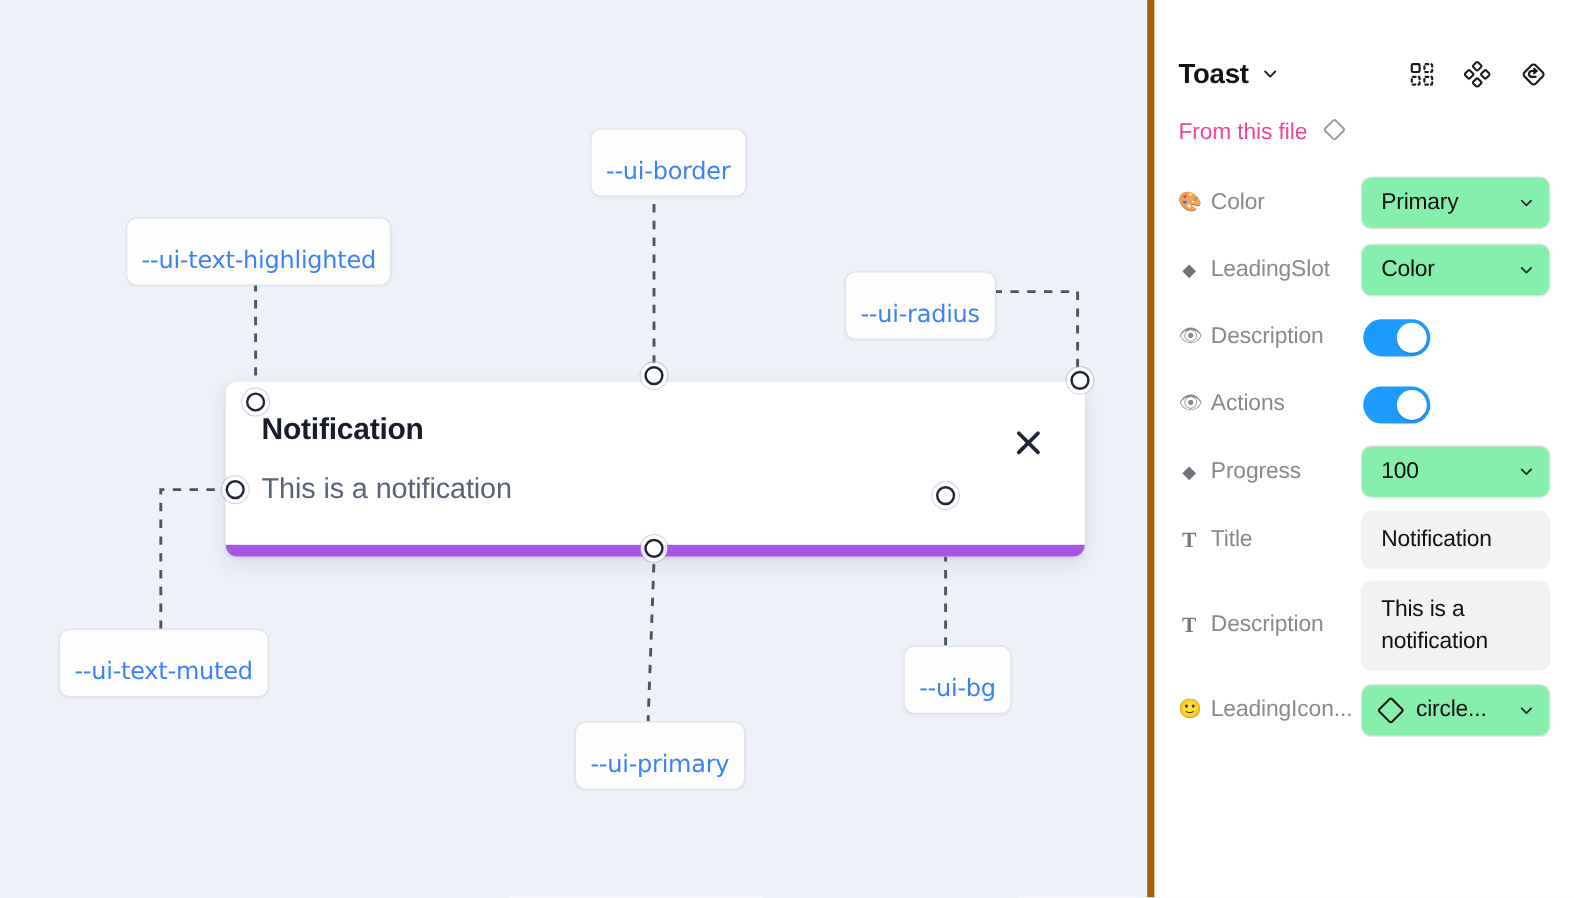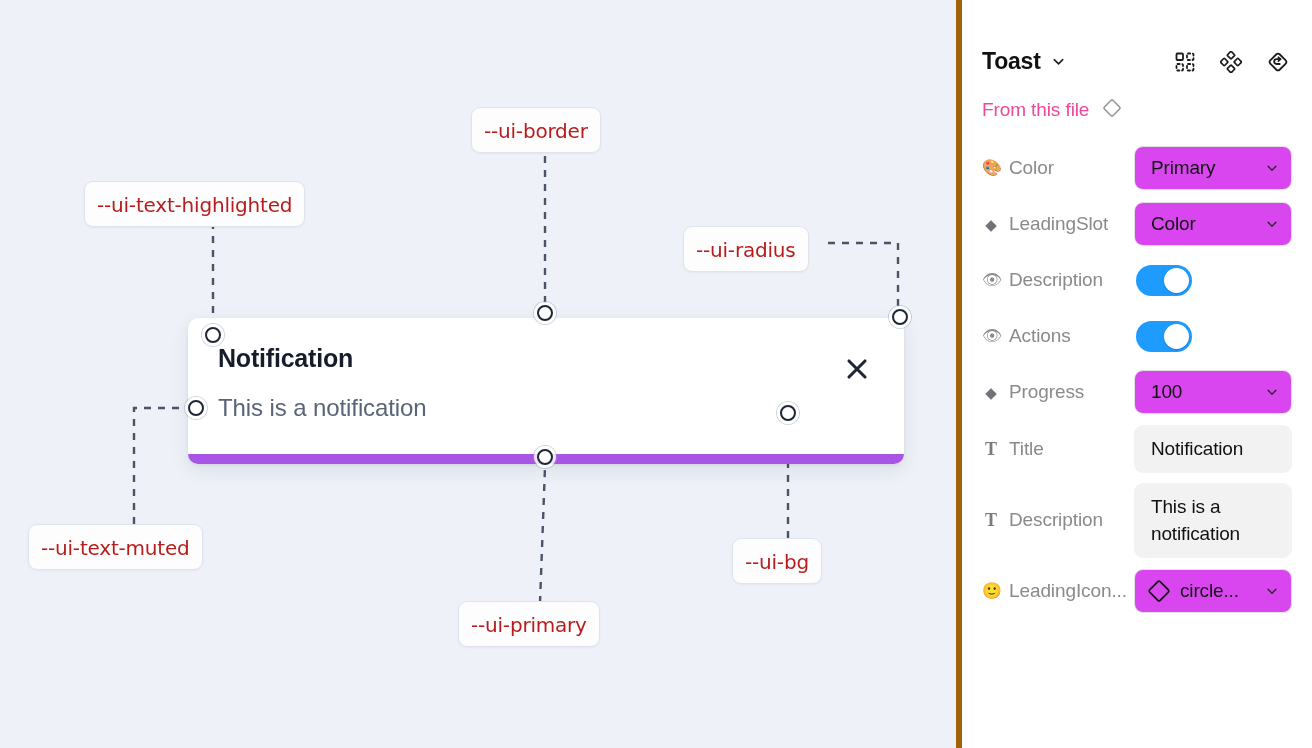--- a/index.html
+++ b/index.html
@@ -29,28 +29,29 @@
     width: 956px; height: 748px;
     pointer-events: none;
   }
 
   
   .token-pill {
     position: absolute;
     background: #fdfdfe;
     border: 1px solid #dfe4ec;
     border-radius: 9px;
-    color: #b91c1c;
+    color: #3b82f6;
     font-family: "DejaVu Sans", sans-serif;
     font-size: 20px;
     line-height: 1;
     letter-spacing: -0.2px;
-    padding: 13px 12px 11px 12px;
+    padding: 24px 12px 11px 12px;
     white-space: nowrap;
     box-shadow: 0 1px 2px rgba(30,40,70,.05);
+    margin-left: 21px;
   }
 
   
   .toast-card {
     position: absolute;
     left: 188px; top: 318px;
     width: 716px; height: 146px;
     background: #ffffff;
     border-radius: 10px;
     box-shadow: 0 6px 18px rgba(40,55,90,.10), 0 1px 3px rgba(40,55,90,.08);
@@ -166,21 +167,21 @@
     font-size: 18px;
     color: #7b7b7b;
   }
   .prop-icon.diamond { color: #6f7379; font-size: 15px; }
 
   .prop-control { flex: none; width: 158px; display: flex; justify-content: flex-end; }
 
   .select {
     width: 158px;
     height: 44px;
-    background: #d946ef;
+    background: #86efac;
     border: 1px solid #e3e3e3;
     border-radius: 9px;
     display: flex; align-items: center;
     padding: 0 12px 0 16px;
     font-size: 19px;
     color: #111;
     font-weight: 500;
     letter-spacing: -0.15px;
     cursor: pointer;
   }

